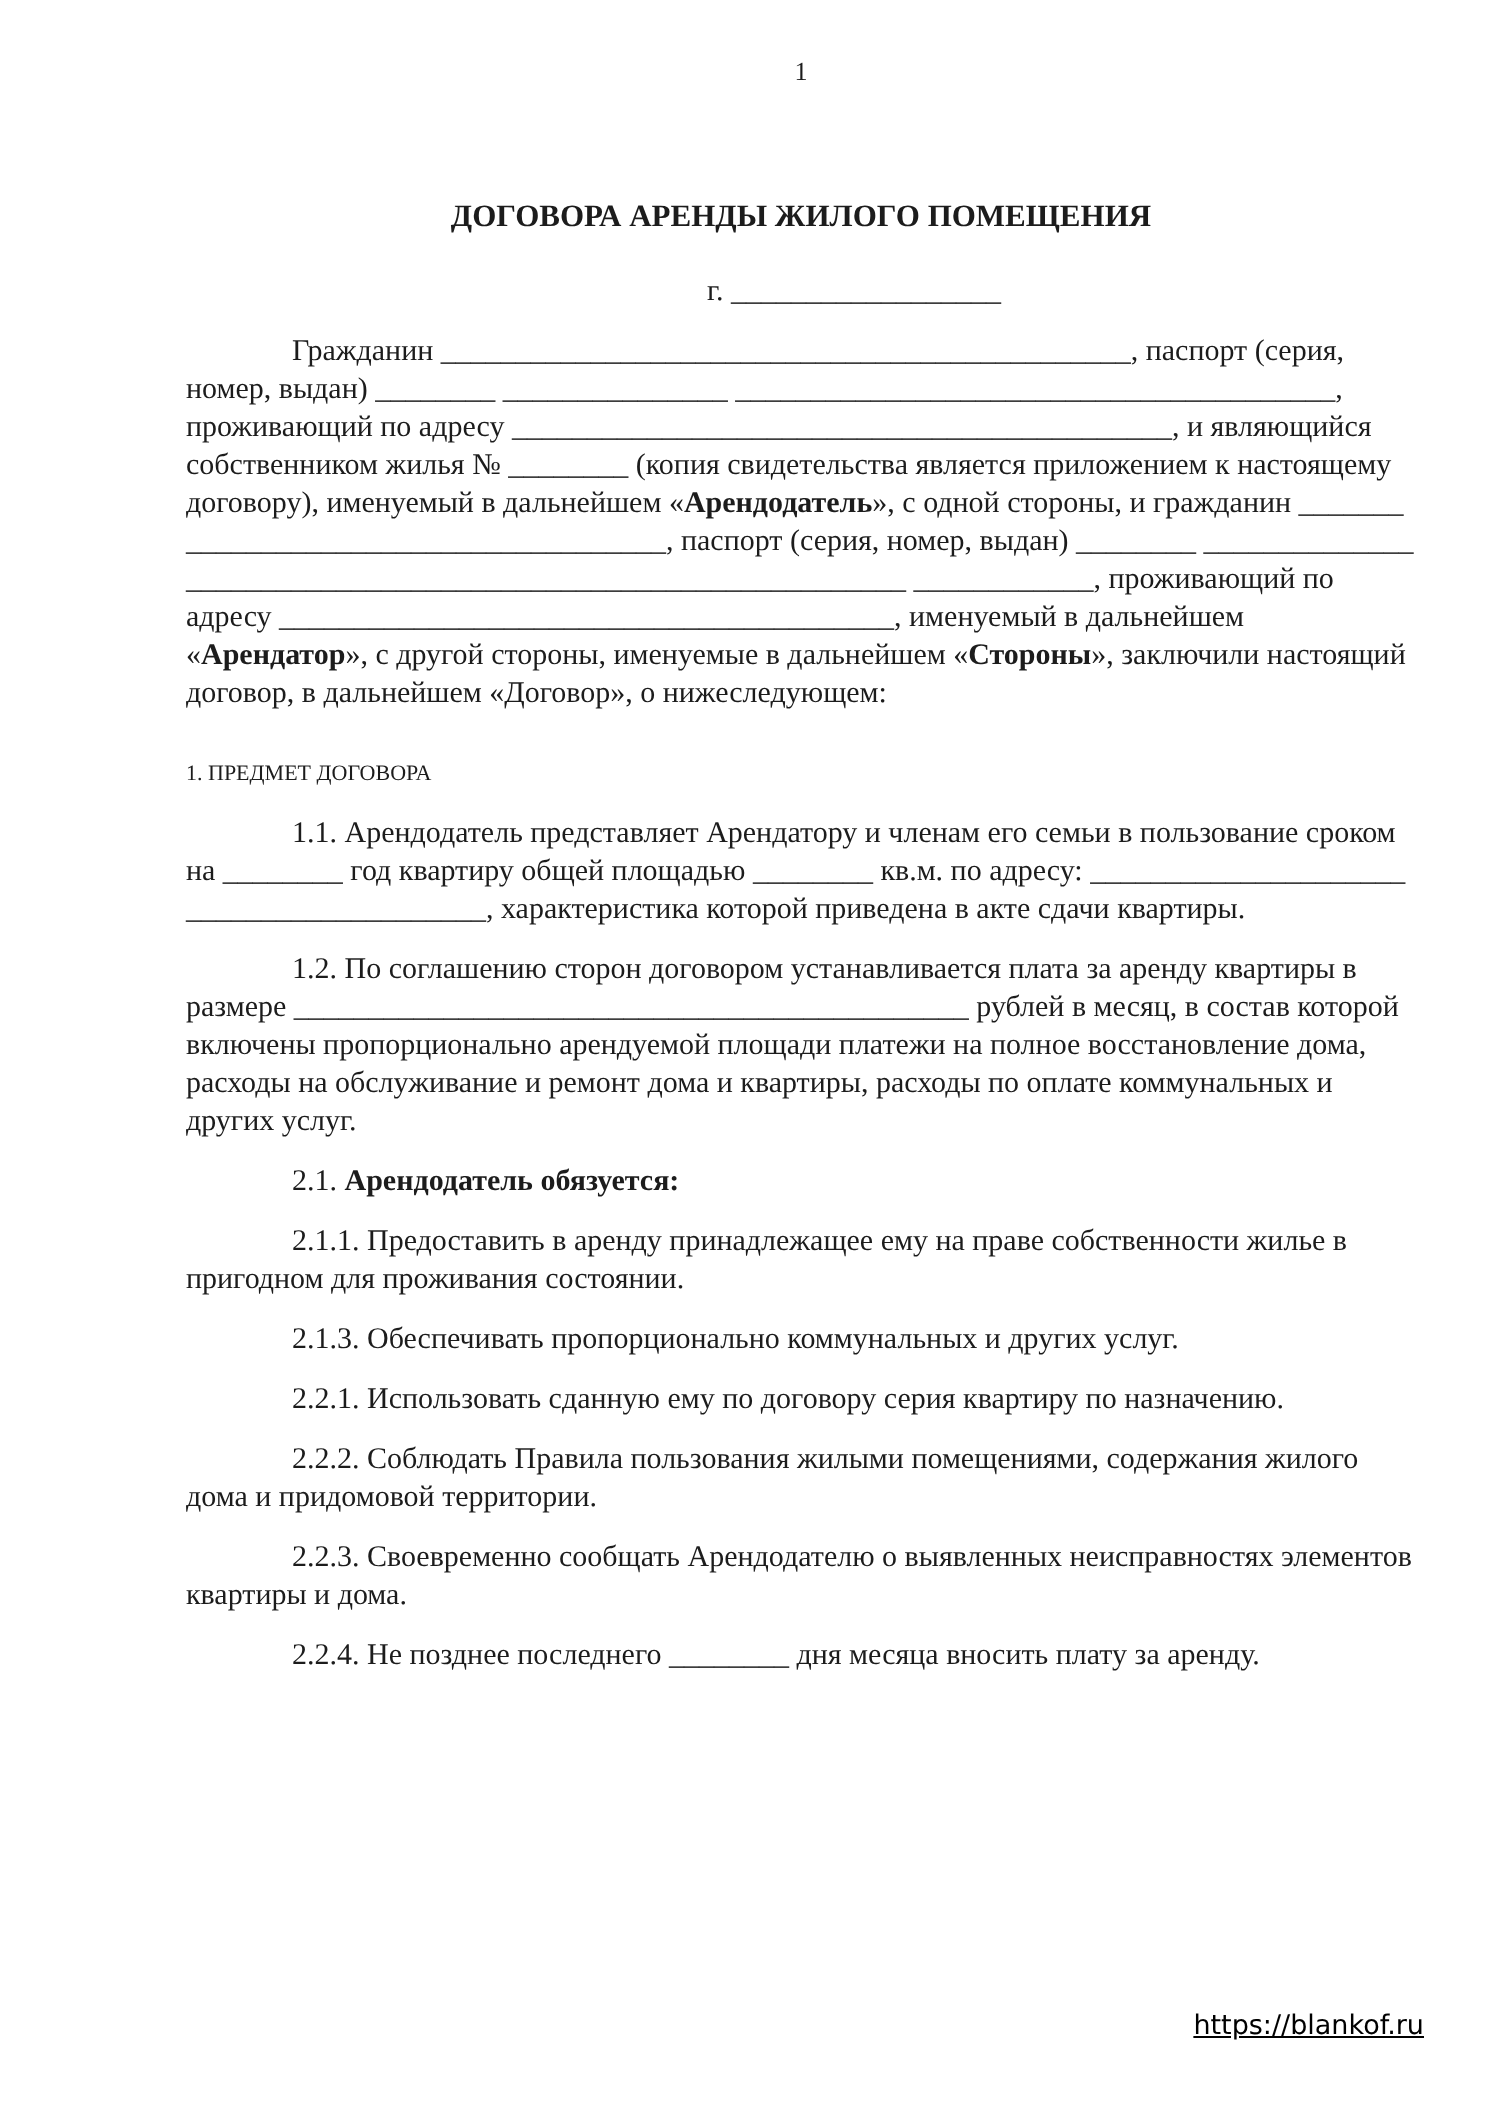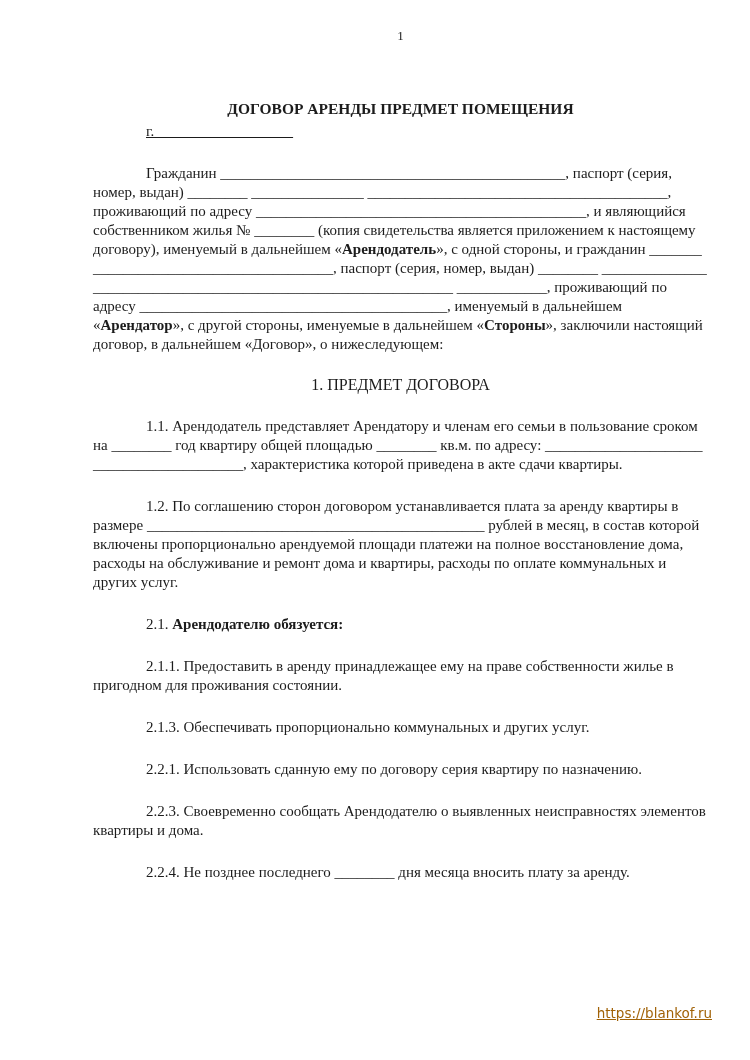--- a/index.html
+++ b/index.html
@@ -27,68 +27,68 @@
   }
   .doc-title {
     margin: 55px 0 0 0;
     text-align: center;
     font-size: 15.5px;
     font-weight: bold;
     line-height: 19px;
   }
   .city-date {
     display: flex;
-    justify-content: space-between;
-    margin-top: 4px;
+    justify-content: center;
+    margin-top: 19px;
     padding-left: 53px;
     white-space: nowrap;
-    text-decoration: underline;
   }
   .doc-body {
     margin-top: 8px;
   }
   .doc-body p.paragraph {
-    margin: 23px 0 0 0;
+    margin: 11px 0 0 0;
     text-indent: 53px;
     overflow-wrap: break-word;
     text-align: left;
   }
   .doc-body .heading {
     margin: 21px 0 0 0;
-    text-align: center;
+    text-align: left;
     font-weight: normal;
-    font-size: 16px;
+    font-size: 11px;
   }
   .b { font-weight: bold; }
   .watermark {
     position: absolute;
     top: 1004px;
     right: 38px;
     font-family: "DejaVu Sans", "Liberation Sans", sans-serif;
     font-size: 13.5px;
     color: #dcdcdc;
     text-decoration: underline;
     cursor: pointer;
   }
 </style>
 </head>
 <body>
 
 <div class="page" style="color: rgb(28, 28, 28); background: rgb(255, 255, 255);">
   <div class="page-number">1</div>
-  <div class="doc-title">ДОГОВОР АРЕНДЫ ПРЕДМЕТ ПОМЕЩЕНИЯ</div>
+  <div class="doc-title">ДОГОВОРА АРЕНДЫ ЖИЛОГО ПОМЕЩЕНИЯ</div>
   <div class="city-date">
     <span>г. __________________</span>
   </div>
   <div class="doc-body" id="doc-body">
       <p class="paragraph"><span>Гражданин _​_​_​_​_​_​_​_​_​_​_​_​_​_​_​_​_​_​_​_​_​_​_​_​_​_​_​_​_​_​_​_​_​_​_​_​_​_​_​_​_​_​_​_​_​_​, паспорт (серия, номер, выдан) _​_​_​_​_​_​_​_​ _​_​_​_​_​_​_​_​_​_​_​_​_​_​_​ _​_​_​_​_​_​_​_​_​_​_​_​_​_​_​_​_​_​_​_​_​_​_​_​_​_​_​_​_​_​_​_​_​_​_​_​_​_​_​_​, проживающий по адресу _​_​_​_​_​_​_​_​_​_​_​_​_​_​_​_​_​_​_​_​_​_​_​_​_​_​_​_​_​_​_​_​_​_​_​_​_​_​_​_​_​_​_​_​, и являющийся собственником жилья № _​_​_​_​_​_​_​_​ (копия свидетельства является приложением к настоящему договору), именуемый в дальнейшем «</span><span class="b">Арендодатель</span><span>», с одной стороны, и гражданин _​_​_​_​_​_​_​_​_​_​_​_​_​_​_​_​_​_​_​_​_​_​_​_​_​_​_​_​_​_​_​_​_​_​_​_​_​_​_​, паспорт (серия, номер, выдан) _​_​_​_​_​_​_​_​ _​_​_​_​_​_​_​_​_​_​_​_​_​_​ _​_​_​_​_​_​_​_​_​_​_​_​_​_​_​_​_​_​_​_​_​_​_​_​_​_​_​_​_​_​_​_​_​_​_​_​_​_​_​_​_​_​_​_​_​_​_​_​ _​_​_​_​_​_​_​_​_​_​_​_​, проживающий по адресу _​_​_​_​_​_​_​_​_​_​_​_​_​_​_​_​_​_​_​_​_​_​_​_​_​_​_​_​_​_​_​_​_​_​_​_​_​_​_​_​_​, именуемый в дальнейшем «</span><span class="b">Арендатор</span><span>», с другой стороны, именуемые в дальнейшем «</span><span class="b">Стороны</span><span>», заключили настоящий договор, в дальнейшем «Договор», о нижеследующем:</span></p>
       <div class="heading"><span>1. ПРЕДМЕТ ДОГОВОРА</span></div>
       <p class="paragraph"><span>1.1. Арендодатель представляет Арендатору и членам его семьи в пользование сроком на _​_​_​_​_​_​_​_​ год квартиру общей площадью _​_​_​_​_​_​_​_​ кв.м. по адресу: _​_​_​_​_​_​_​_​_​_​_​_​_​_​_​_​_​_​_​_​_​_​_​_​_​_​_​_​_​_​_​_​_​_​_​_​_​_​_​_​_​, характеристика которой приведена в акте сдачи квартиры.</span></p>
       <p class="paragraph"><span>1.2. По соглашению сторон договором устанавливается плата за аренду квартиры в размере _​_​_​_​_​_​_​_​_​_​_​_​_​_​_​_​_​_​_​_​_​_​_​_​_​_​_​_​_​_​_​_​_​_​_​_​_​_​_​_​_​_​_​_​_​ рублей в месяц, в состав которой включены пропорционально арендуемой площади платежи на полное восстановление дома, расходы на обслуживание и ремонт дома и квартиры, расходы по оплате коммунальных и других услуг.</span></p>
-      <p class="paragraph"><span>2.1. </span><span class="b">Арендодателю обязуется:</span></p>
+      <p class="paragraph"><span>2.1. </span><span class="b">Арендодатель обязуется:</span></p>
       <p class="paragraph"><span>2.1.1. Предоставить в аренду принадлежащее ему на праве собственности жилье в пригодном для проживания состоянии.</span></p>
       <p class="paragraph"><span>2.1.3. Обеспечивать пропорционально коммунальных и других услуг.</span></p>
       <p class="paragraph"><span>2.2.1. Использовать сданную ему по договору серия квартиру по назначению.</span></p>
+      <p class="paragraph"><span>2.2.2. Соблюдать Правила пользования жилыми помещениями, содержания жилого дома и придомовой территории.</span></p>
       <p class="paragraph"><span>2.2.3. Своевременно сообщать Арендодателю о выявленных неисправностях элементов квартиры и дома.</span></p>
       <p class="paragraph"><span>2.2.4. Не позднее последнего _​_​_​_​_​_​_​_​ дня месяца вносить плату за аренду.</span></p>
     </div>
-  <a class="watermark" style="color: #a16207;">https://blankof.ru</a>
+  <a class="watermark" style="color: #000000;">https://blankof.ru</a>
 </div>
 
 </body></html>

